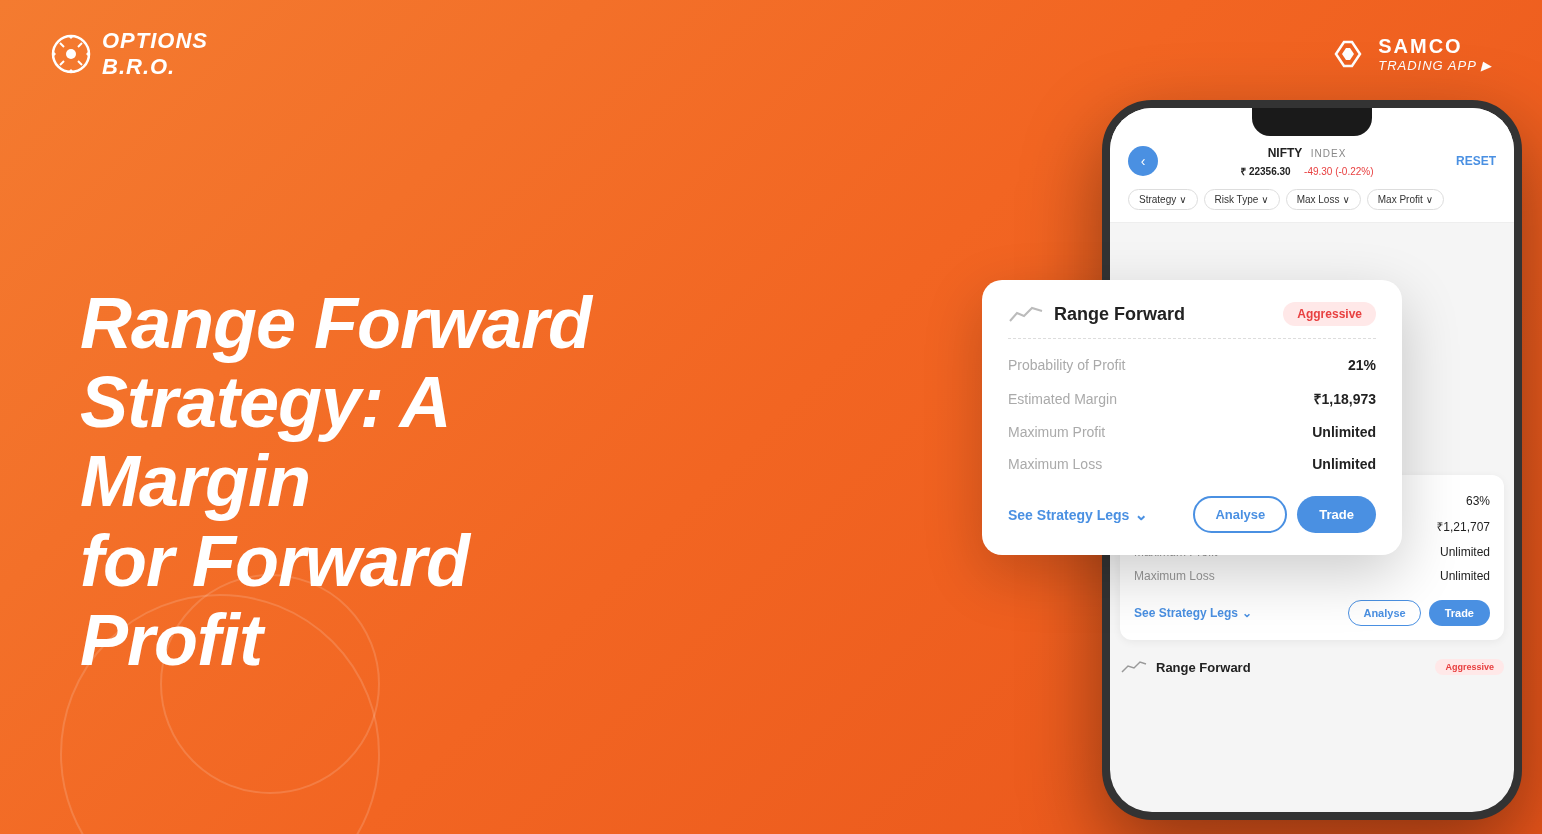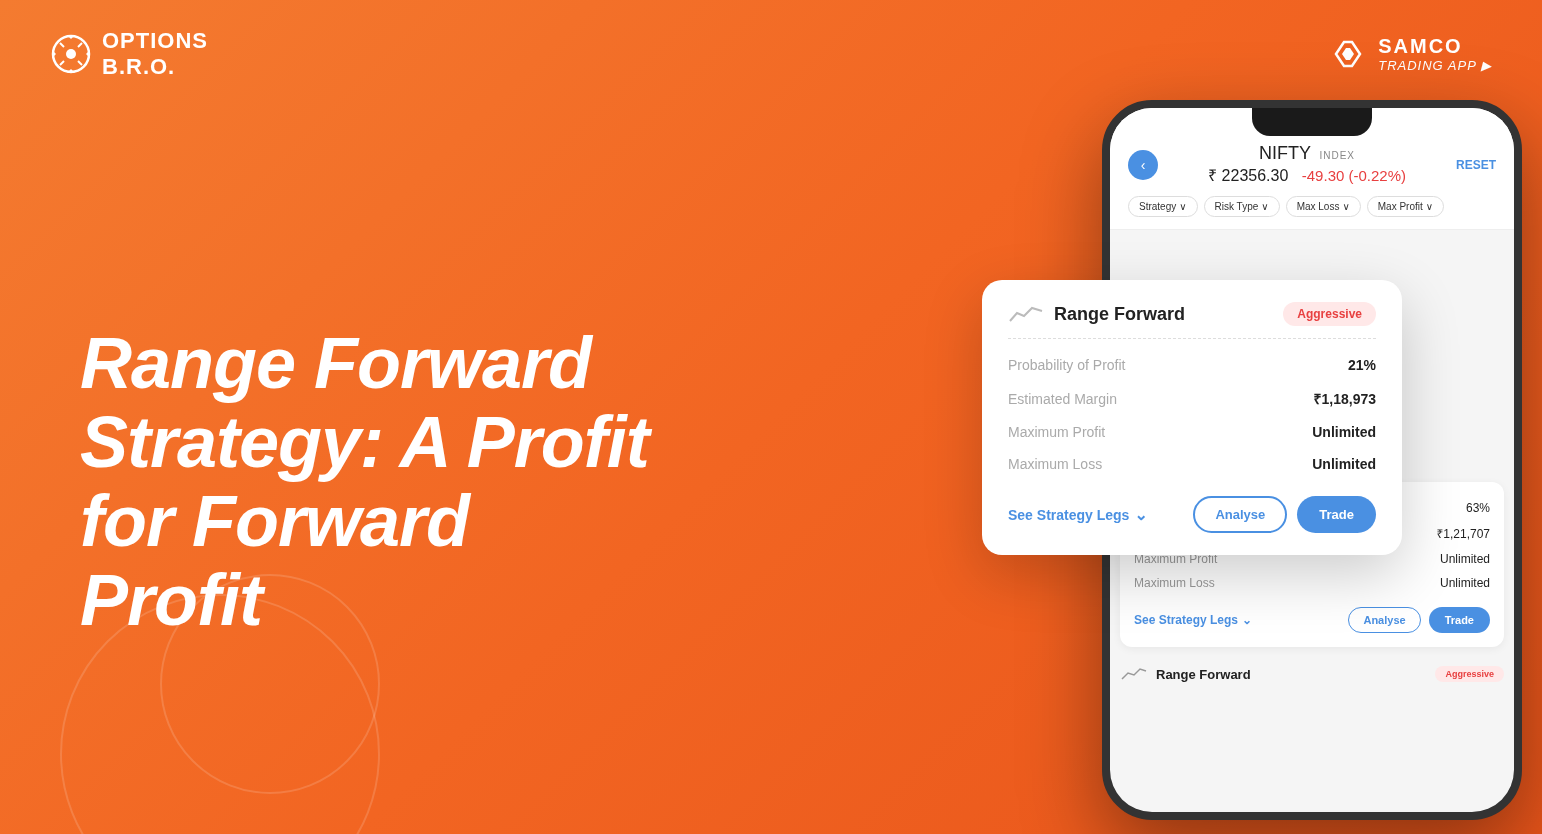--- a/index.html
+++ b/index.html
@@ -42,20 +42,21 @@
       display: flex;
       justify-content: space-between;
       align-items: center;
       padding: 28px 50px;
     }
 
     .logo-options-bro {
       display: flex;
       align-items: center;
       gap: 10px;
+      font-style: italic;
     }
 
     .logo-icon {
       width: 42px;
       height: 42px;
     }
 
     .logo-text {
       color: white;
       font-weight: 900;
@@ -446,45 +447,45 @@
         <div class="samco-name">SAMCO</div>
         <div class="samco-sub">TRADING APP ▶</div>
       </div>
     </div>
   </div>
 
   <div class="content">
     <div class="headline">
       <div class="headline-text">
         <span>Range Forward</span><br>
-        <span>Strategy: A Profit</span><br>
+        <span>Strategy: A Margin</span><br>
         <span>for Forward</span><br>
         <span>Profit</span>
       </div>
     </div>
   </div>
 
   <div class="phone-area">
 
     <div class="phone-device">
       <div class="phone-notch"></div>
 
       <div class="phone-screen">
 
         <div class="phone-header">
           <div class="phone-nav">
             <div class="back-btn">‹</div>
             <div class="nifty-info">
               <div>
-                <span style="font-size:18px;font-weight:400;color:#222;">NIFTY</span>
+                <span style="font-size:12px;font-weight:700;color:#222;">NIFTY</span>
                 <span style="font-size:10px;color:#888;letter-spacing:1px;margin-left:4px;">INDEX</span>
               </div>
               <div>
-                <span style="font-size:16px;font-weight:400;color:#222;">₹ 22356.30</span>
-                <span style="font-size:15px;color:#E84040;margin-left:9px;">-49.30 (-0.22%)</span>
+                <span style="font-size:10px;font-weight:700;color:#222;">₹ 22356.30</span>
+                <span style="font-size:10px;color:#E84040;margin-left:9px;">-49.30 (-0.22%)</span>
               </div>
             </div>
             <div class="reset-btn">RESET</div>
           </div>
           <div class="filter-row">
             <div class="filter-chip">Strategy <span>∨</span></div>
             <div class="filter-chip">Risk Type <span>∨</span></div>
             <div class="filter-chip">Max Loss <span>∨</span></div>
             <div class="filter-chip">Max Profit <span>∨</span></div>
           </div>

